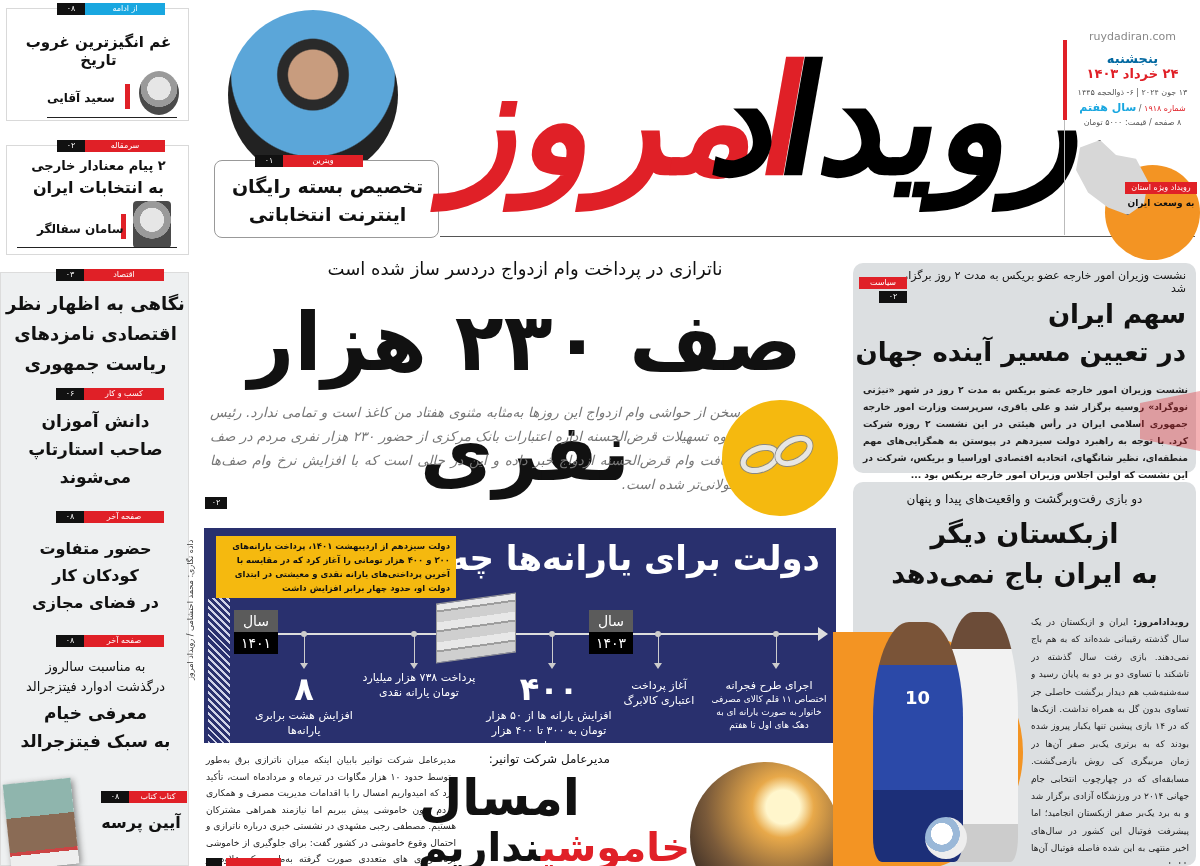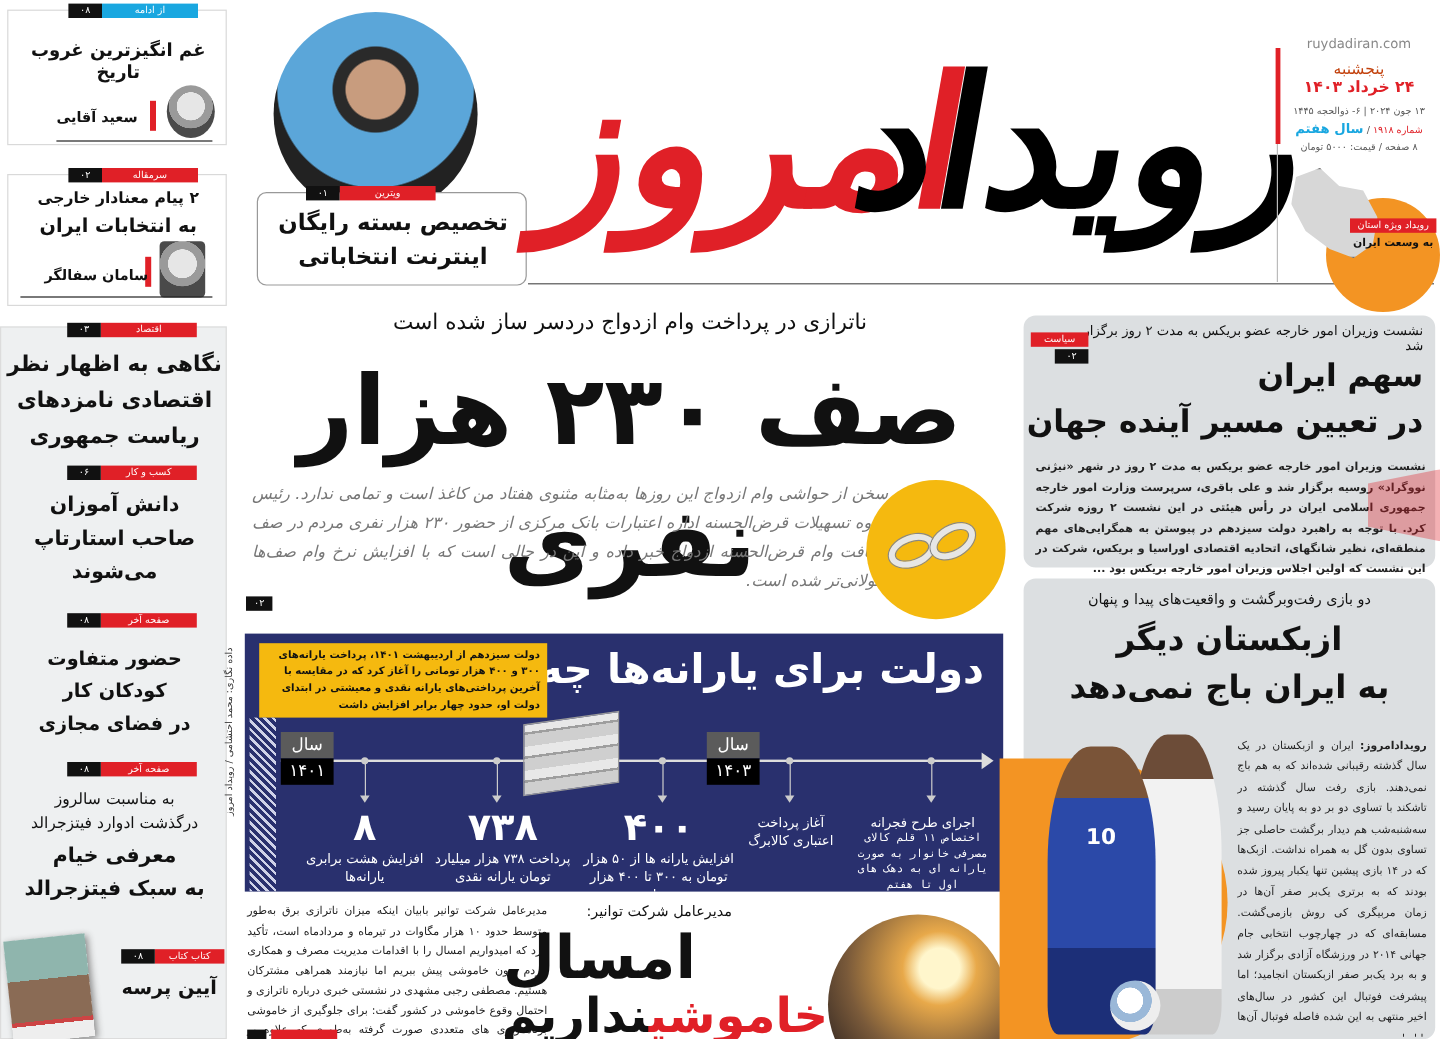--- a/index.html
+++ b/index.html
@@ -48,21 +48,21 @@
   .arrowhead { position: absolute; right: 8px; top: 99px; width: 0; height: 0; border-top: 7px solid transparent; border-bottom: 7px solid transparent; border-left: 10px solid #ddd; }
   .year-box { position: absolute; width: 44px; font-size: 14px; text-align: center; color: #fff; }
   .year-box .l { background: #5b5b5b; height: 22px; line-height: 22px; }
   .year-box .n { background: #000; height: 22px; line-height: 22px; }
   .drop { position: absolute; width: 1px; height: 28px; background: #ccc; }
   .drop::after { content: ""; position: absolute; left: -4px; bottom: -5px; border-left: 4.5px solid transparent; border-right: 4.5px solid transparent; border-top: 6px solid #ccc; }
   .dot { position: absolute; width: 6px; height: 6px; border-radius: 50%; background: #ccc; }
   .stat { position: absolute; text-align: center; color: #fff; }
   .stat .big { font-size: 32px; font-weight: bold; line-height: 38px; }
   .stat .cap { font-size: 11px; line-height: 15px; }
-  .stat .sub { font-size: 9px; line-height: 13px; font-family: Liberation Mono, monospace; }
+  .stat .sub { font-size: 9px; line-height: 13px; }
   .money { position: absolute; left: 232px; top: 70px; width: 80px; height: 60px; background: repeating-linear-gradient(0deg, #cfcfcf 0 10px, #9e9e9e 10px 12px, #e8e8e8 12px 20px); transform: skewY(-8deg); border: 1px solid #999; }
   .credit { position: absolute; left: 186px; top: 540px; width: 14px; height: 200px; writing-mode: vertical-rl; transform: rotate(180deg); font-size: 8px; color: #333; }
 
   
   .bottom-body { position: absolute; left: 206px; top: 752px; width: 250px; font-size: 9.2px; line-height: 16.5px; color: #222; text-align: justify; }
   .bottom-kicker { position: absolute; left: 470px; top: 752px; width: 140px; font-size: 12px; text-align: right; }
   .bottom-t1 { position: absolute; left: 470px; top: 768px; width: 110px; font-size: 50px; font-weight: bold; text-align: right; line-height: 60px; }
   .bottom-t2 { position: absolute; left: 430px; top: 822px; width: 260px; font-size: 40px; font-weight: bold; line-height: 50px; text-align: right; }
   .bulb { position: absolute; left: 690px; top: 762px; width: 150px; height: 150px; border-radius: 50%; background: radial-gradient(circle at 62% 30%, #fff6cc 0 12%, #e8a94a 22%, #7a5a3a 55%, #3b2d25 80%); }
 
@@ -170,21 +170,21 @@
 <div class="logo-wrap">
   <span class="logo-red">امروز</span>
   <span class="logo-black">رویداد</span>
 </div>
 <div class="hrule" style="left:440px; top:236px; width:755px;"></div>
 
 <div class="redline"></div>
 <div class="vline"></div>
 <div class="info-box">
   <div style="font-size:11px; color:#888; margin-bottom:8px;">ruydadiran.com</div>
-  <div style="font-size:13px; color:#c2410c; font-weight:normal;">پنجشنبه</div>
+  <div style="font-size:13px; color:#0369a1; font-weight:bold;">پنجشنبه</div>
   <div style="font-size:13px; color:#e02027; font-weight:bold;">۲۴ خرداد ۱۴۰۳</div>
   <div style="margin-top:7px; color:#555;">۱۳ جون ۲۰۲۴ | ۶- ذوالحجه ۱۴۴۵</div>
   <div style="margin-top:4px;">
     <span style="color:#e02027;">شماره ۱۹۱۸</span>
     <span style="color:#555;"> / </span>
     <span style="color:#19a7e0; font-weight:bold; font-size:11px;">سال هفتم</span>
   </div>
   <div style="margin-top:4px; color:#555;">۸ صفحه / قیمت: ۵۰۰۰ تومان</div>
 </div>
 <div class="map-orange"></div>
@@ -228,21 +228,20 @@
   <div class="dot" style="left:451px; top:103px;"></div>
   <div class="drop" style="left:454px; top:108px;"></div>
   <div class="dot" style="left:569px; top:103px;"></div>
   <div class="drop" style="left:572px; top:108px;"></div>
 
   <div class="stat" style="left:50px; top:142px; width:100px;">
     <div class="big">۸</div>
     <div class="cap">افزایش هشت برابری یارانه‌ها</div>
   </div>
   <div class="stat" style="left:155px; top:142px; width:120px;">
-    <div class="big">۷۳۸</div>
     <div class="cap">پرداخت ۷۳۸ هزار میلیارد تومان یارانه نقدی</div>
   </div>
   <div class="stat" style="left:280px; top:142px; width:130px;">
     <div class="big">۴۰۰</div>
     <div class="cap">افزایش یارانه ها از ۵۰ هزار تومان به ۳۰۰ تا ۴۰۰ هزار تومان</div>
   </div>
   <div class="stat" style="left:410px; top:150px; width:90px;">
     <div class="cap">آغاز پرداخت اعتباری کالابرگ</div>
   </div>
   <div class="stat" style="left:505px; top:150px; width:120px;">

